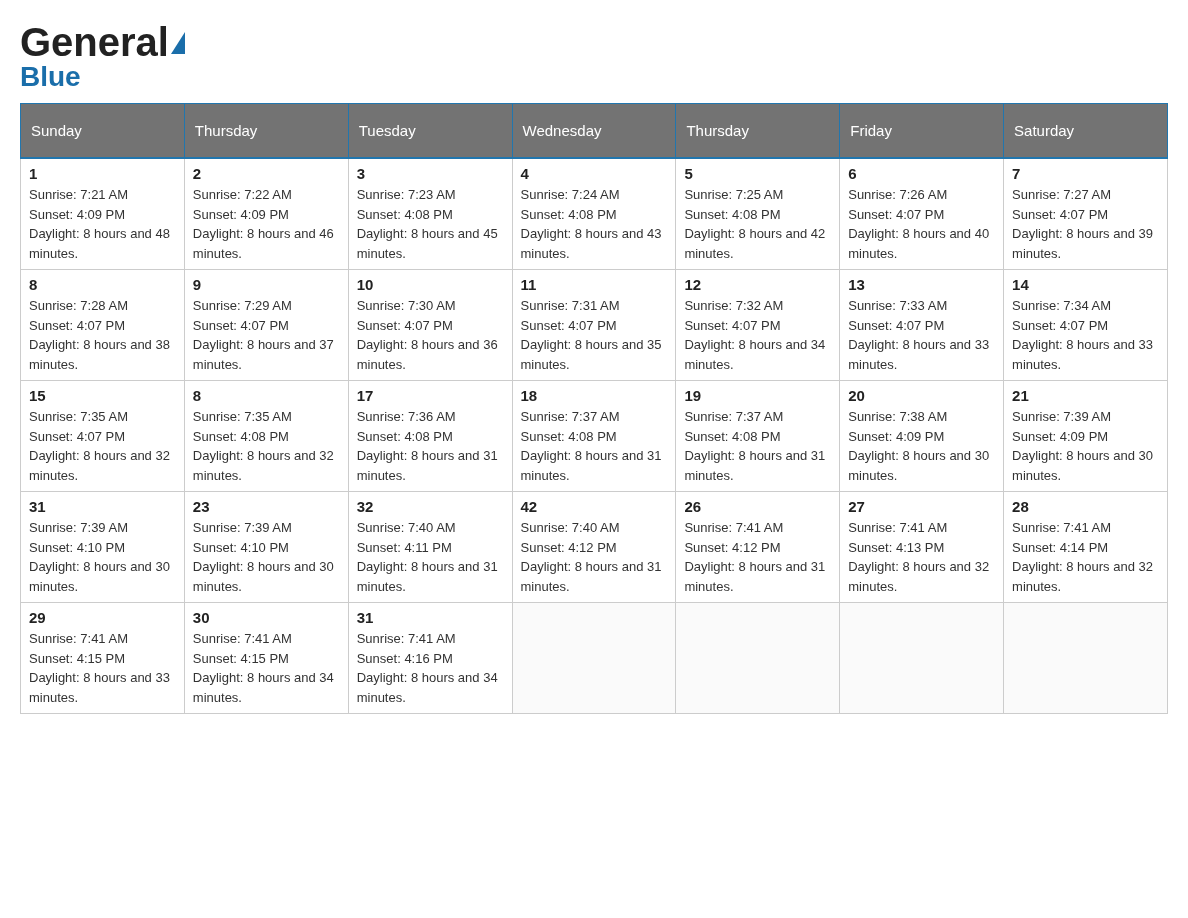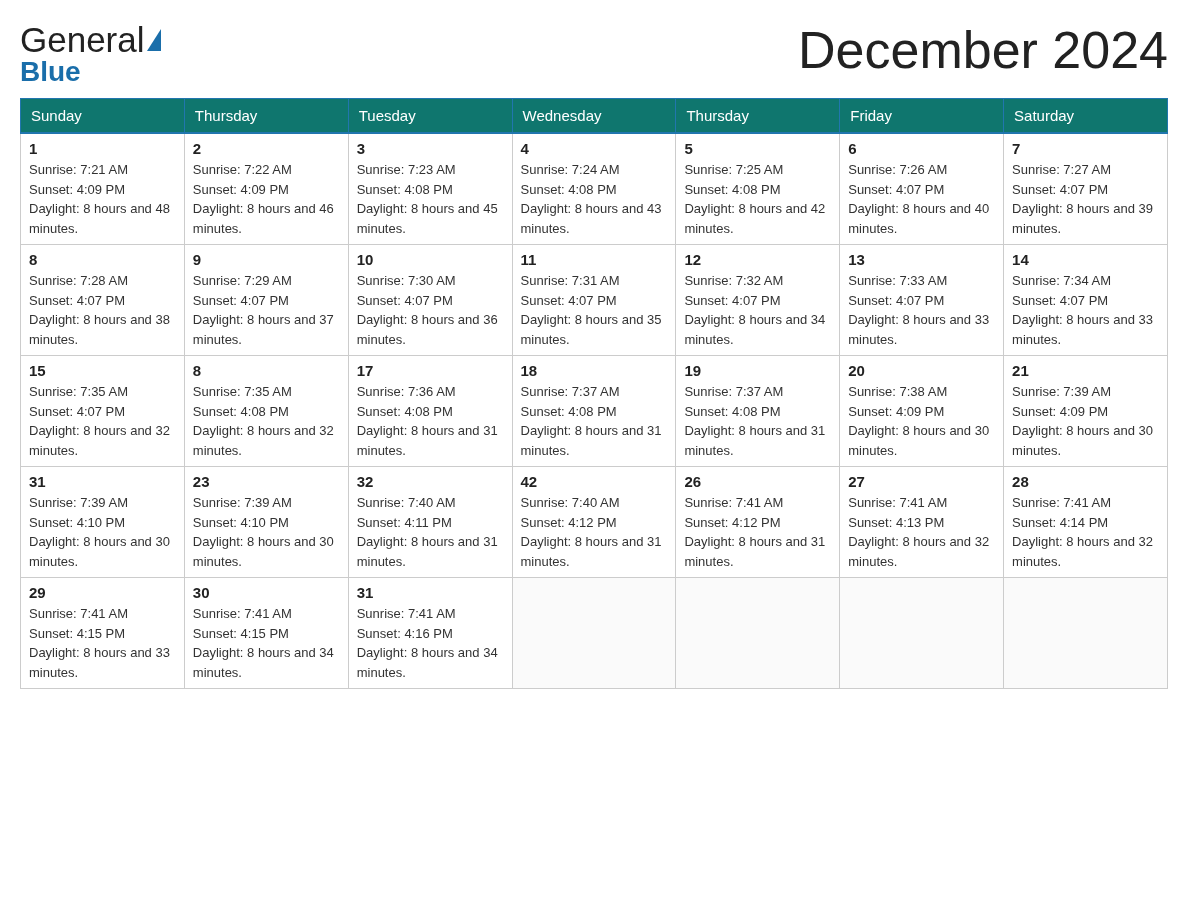--- a/index.html
+++ b/index.html
@@ -15,22 +15,22 @@
       justify-content: space-between;
       align-items: flex-start;
       margin-bottom: 10px;
     }
     .logo {
       display: flex;
       align-items: center;
       gap: 2px;
     }
     .logo-text-general {
-      font-size: 35px;
-      font-weight: normal;
+      font-size: 40px;
+      font-weight: bold;
       color: #222;
     }
     .logo-triangle {
       width: 0;
       height: 0;
       border-left: 14px solid transparent;
       border-bottom: 22px solid #1a6eaa;
       display: inline-block;
       margin-left: 2px;
       vertical-align: middle;
@@ -56,25 +56,25 @@
       font-size: 20px;
       color: #444;
       margin-top: 2px;
     }
     .calendar-table {
       width: 100%;
       border-collapse: collapse;
       margin-top: 8px;
     }
     .calendar-table th {
-      background: #0f766e;
+      background: #737373;
       color: #fff;
       font-size: 15px;
       font-weight: normal;
-      padding: 8px 10px;
+      padding: 18px 10px;
       text-align: left;
       border: 1px solid #2176ae;
     }
     .calendar-table td {
       vertical-align: top;
       border: 1px solid #ccc;
       padding: 6px 8px;
       width: 14.28%;
       font-size: 13px;
       color: #222;
@@ -107,21 +107,20 @@
       <div style="display:flex; align-items:center;">
         <span class="logo-text-general">General</span>
         <span class="logo-triangle"></span>
       </div>
       <div class="logo-line2">
         <span class="logo-blue">Blue</span>
       </div>
     </div>
   </div>
   <div class="title-block">
-    <div class="month-title">December 2024</div>
   </div>
 </div>
 
 <table class="calendar-table">
   <thead>
     <tr>
     <th>Sunday</th>
         <th>Thursday</th>
         <th>Tuesday</th>
         <th>Wednesday</th>

